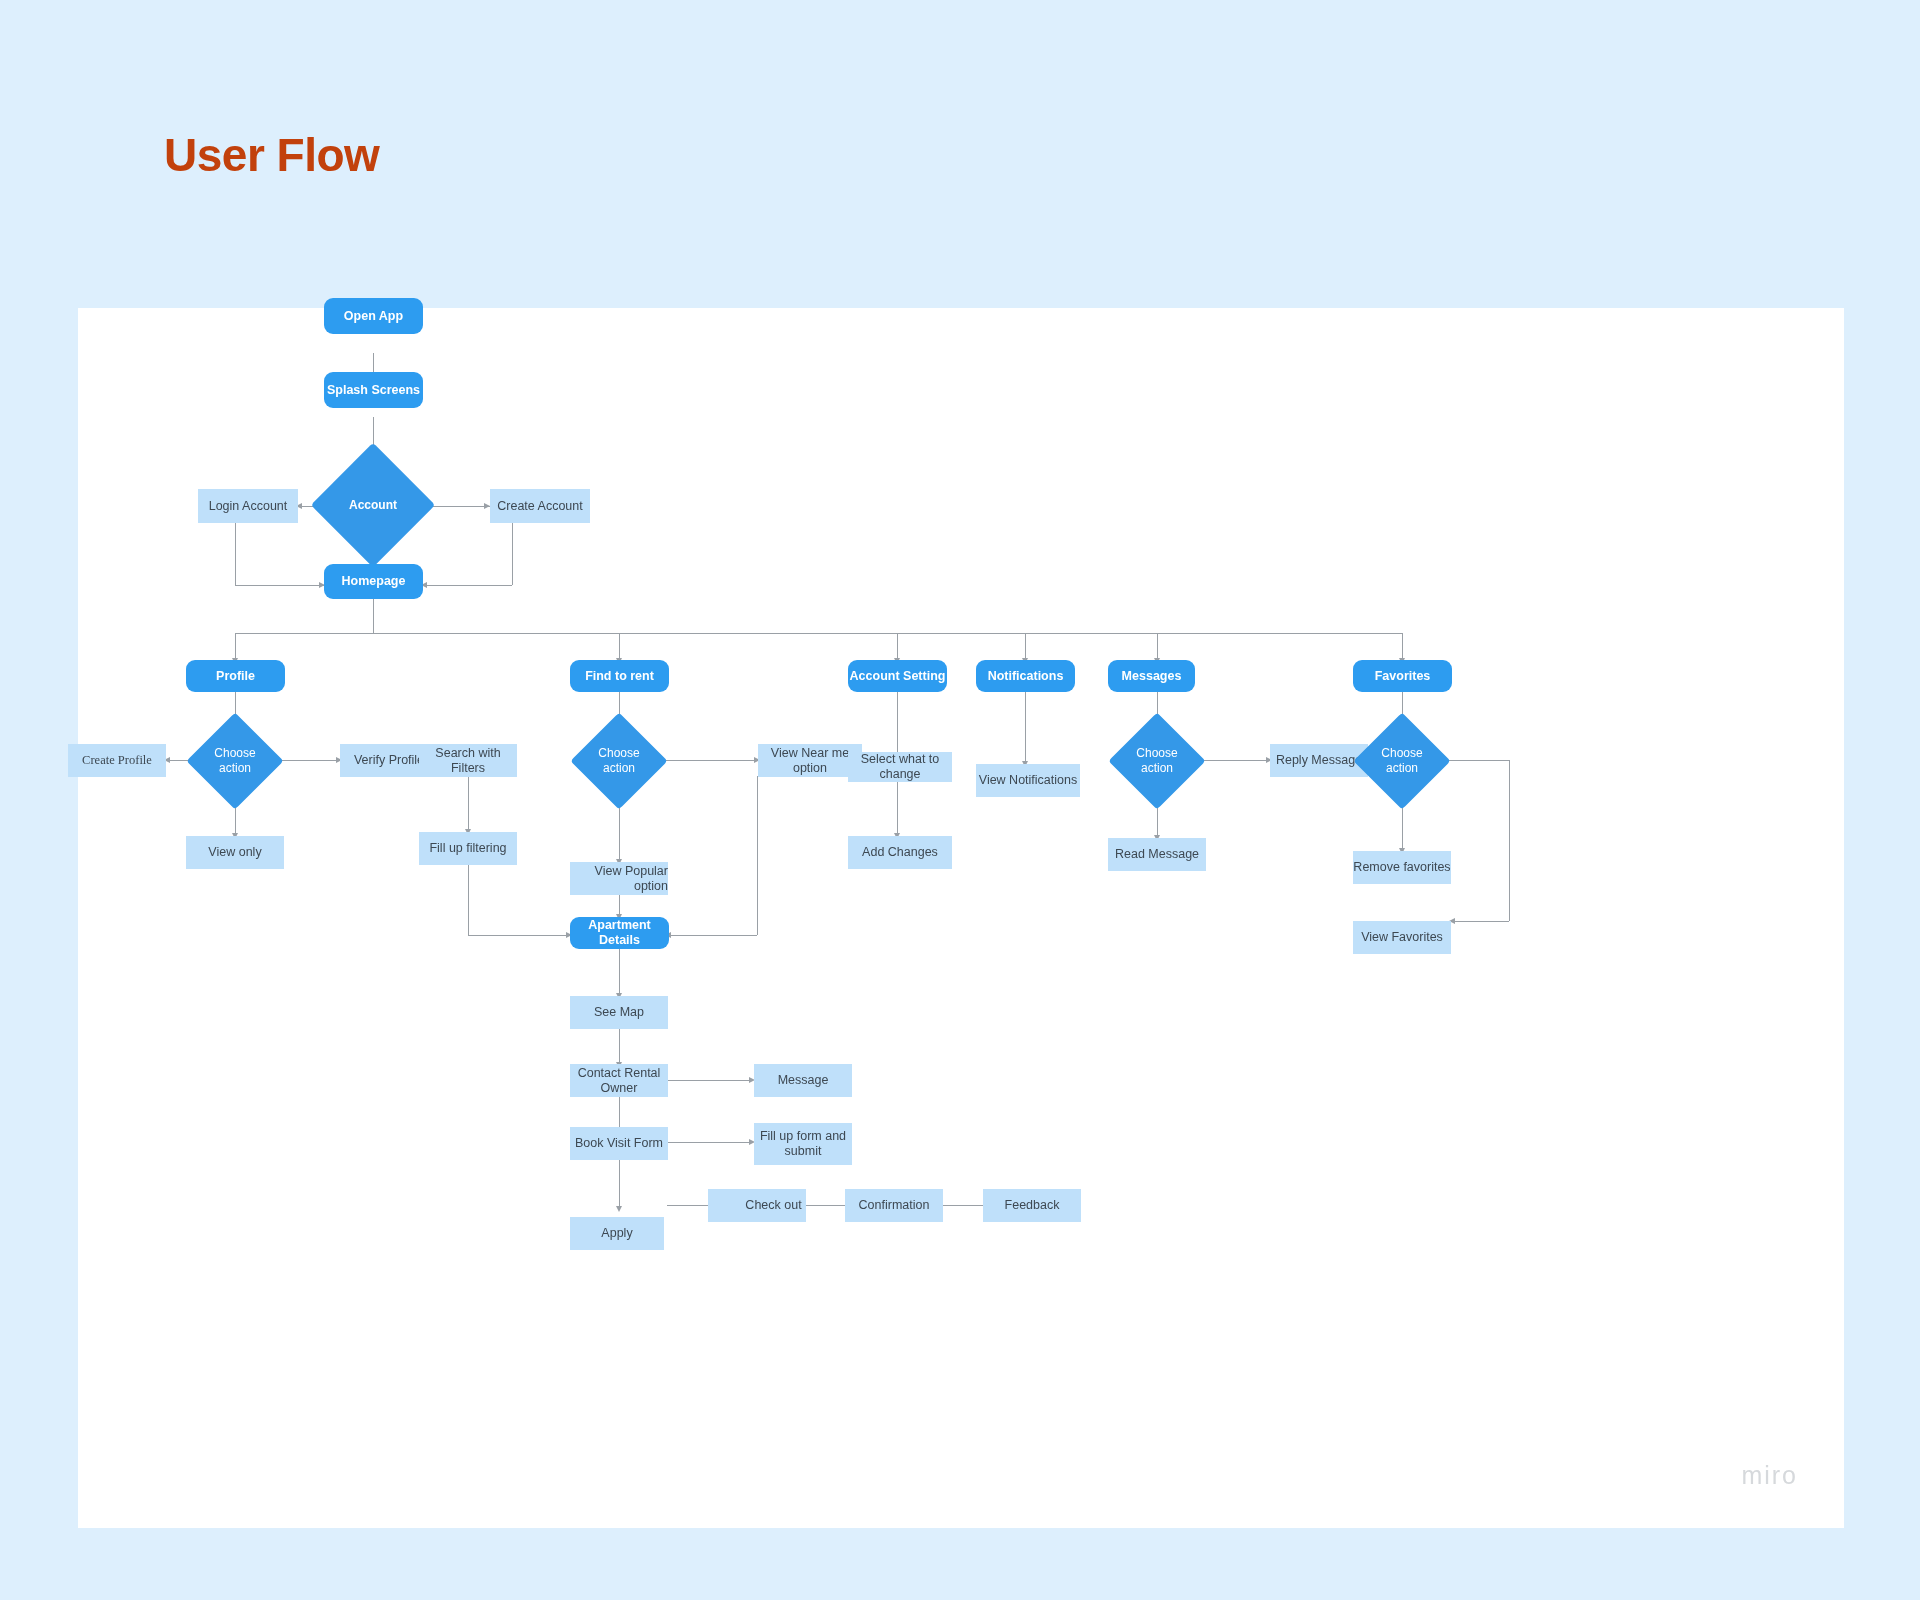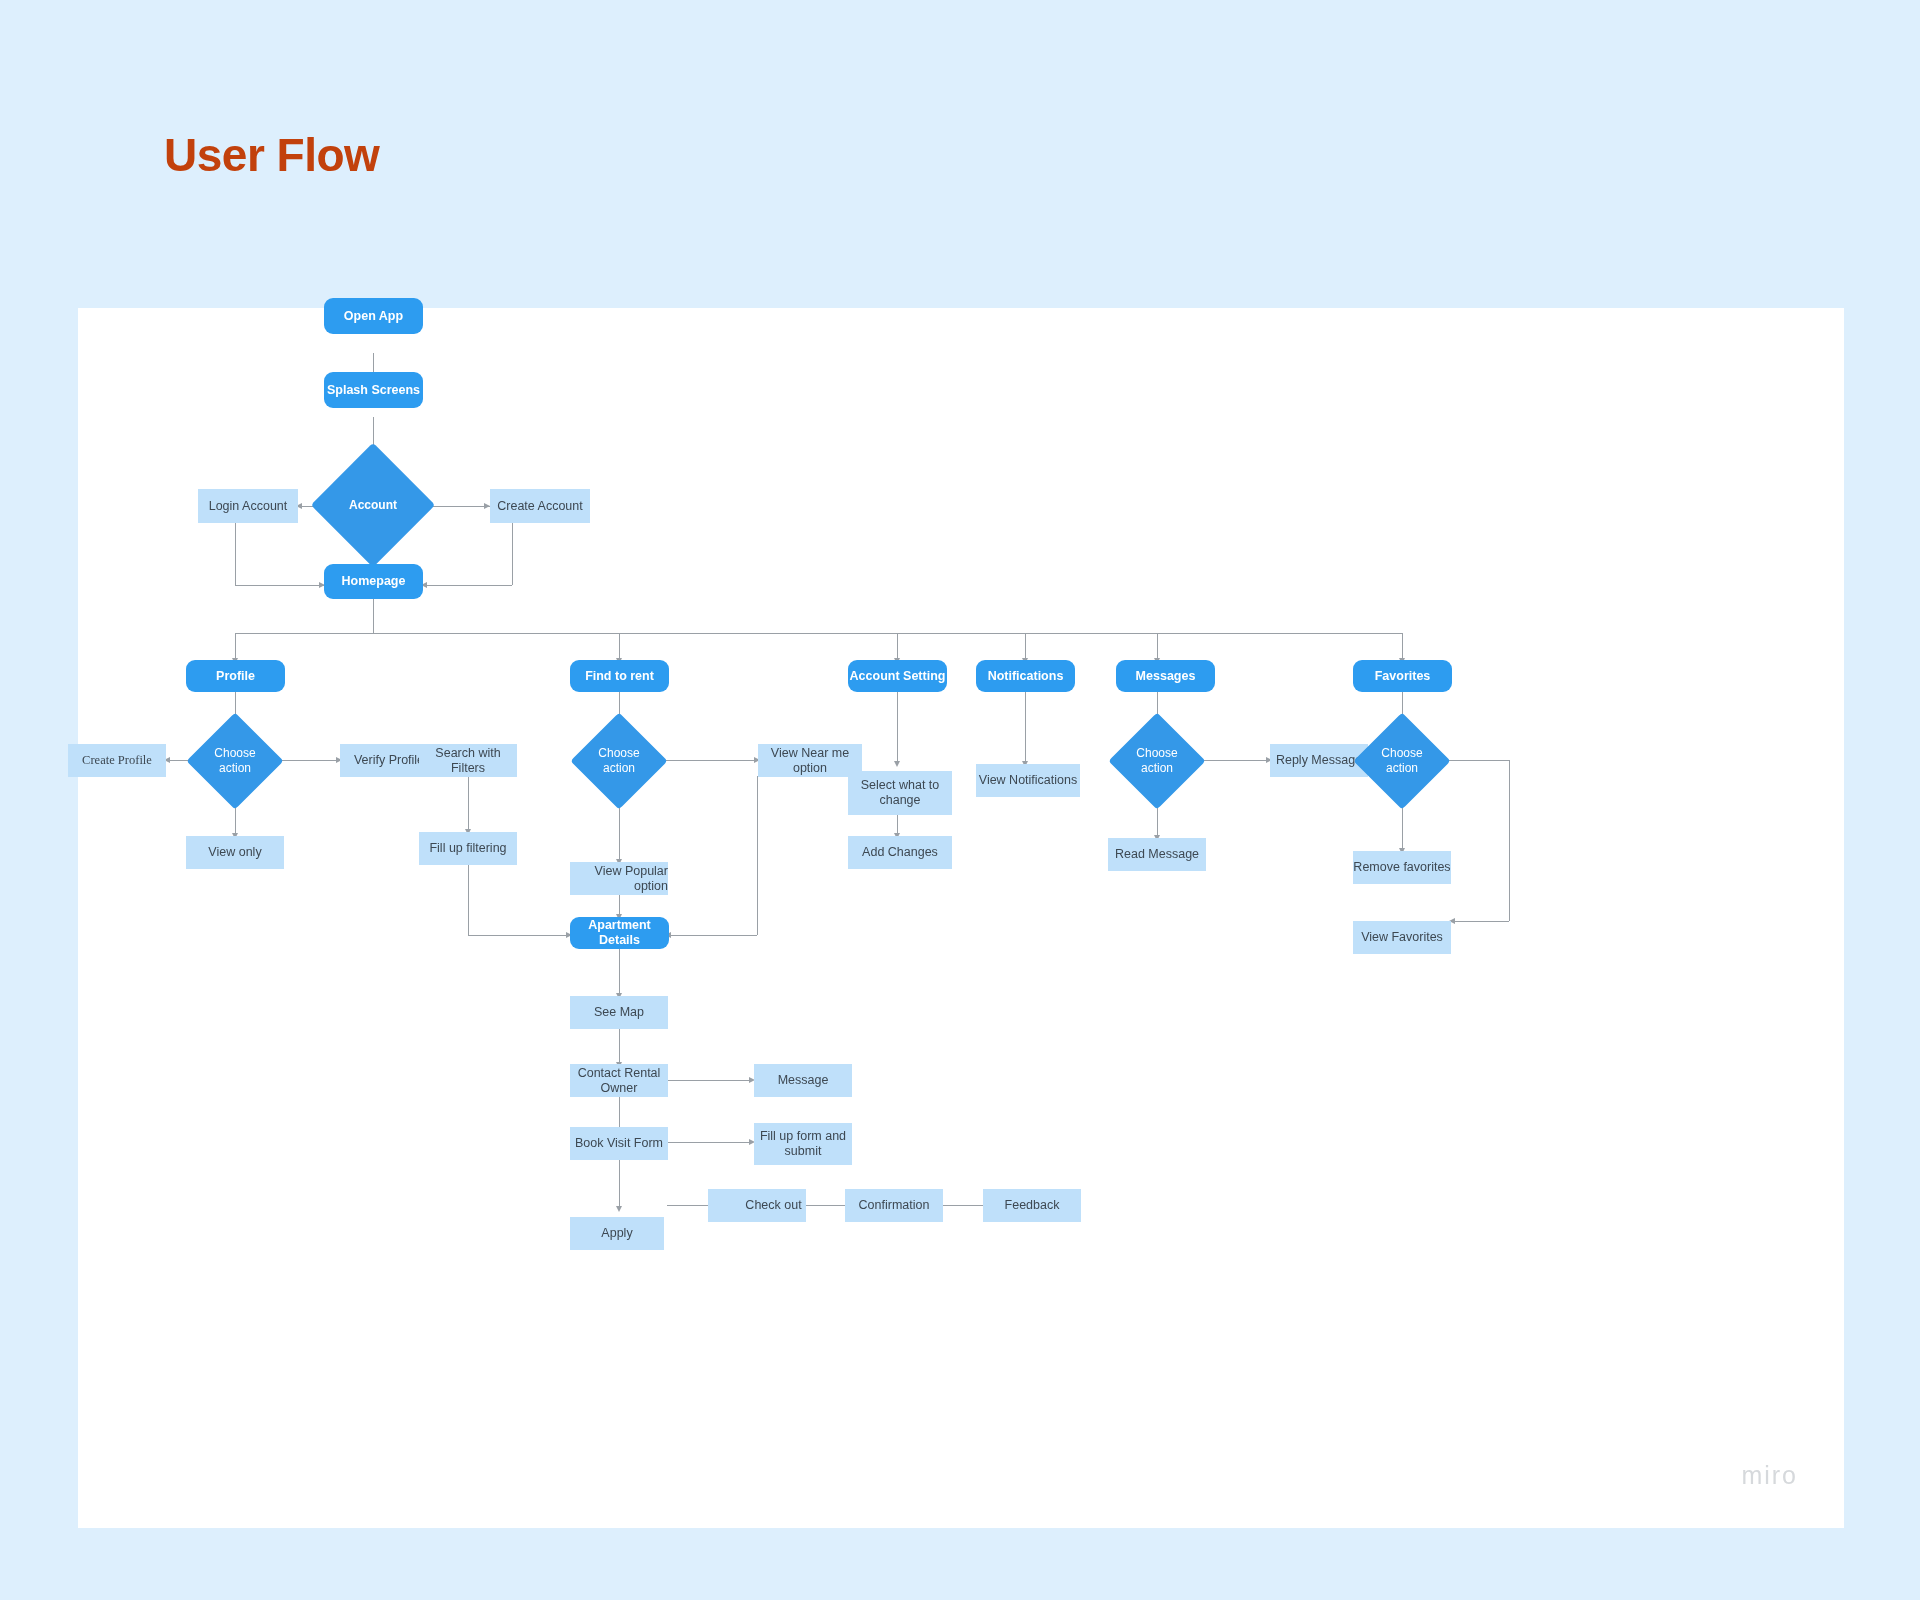--- a/index.html
+++ b/index.html
@@ -257,21 +257,21 @@
 
       <div class="node sub" style="left:120px; top:181px; width:100px; height:34px;">Login Account</div>
       <div class="node sub" style="left:412px; top:181px; width:100px; height:34px;">Create Account</div>
 
       <div class="node primary" style="left:246px; top:256px; width:99px; height:35px;">Homepage</div>
 
       <div class="node primary" style="left:108px; top:352px; width:99px; height:32px;">Profile</div>
       <div class="node primary" style="left:492px; top:352px; width:99px; height:32px;">Find to rent</div>
       <div class="node primary" style="left:770px; top:352px; width:99px; height:32px;">Account Setting</div>
       <div class="node primary" style="left:898px; top:352px; width:99px; height:32px;">Notifications</div>
-      <div class="node primary" style="left:1030px; top:352px; width:99px; height:32px;margin-left:8px;">Messages</div>
+      <div class="node primary" style="left:1030px; top:352px; width:87px; height:32px;">Messages</div>
       <div class="node primary" style="left:1275px; top:352px; width:99px; height:32px;">Favorites</div>
 
       <div class="diamond" style="left:113px; top:420px; width:88px; height:66px;">
         <div class="dshape" style="transform:rotate(45deg) scale(0.78,1.04);"></div>
         <div class="dlabel">Choose
 action</div>
       </div>
       <div class="node sub" style="left:-10px; top:436px; width:98px; height:33px;font-family:Liberation Serif, serif;">Create Profile</div>
       <div class="node sub" style="left:262px; top:436px; width:98px; height:33px;">Verify Profile</div>
       <div class="node sub" style="left:108px; top:528px; width:98px; height:33px;">View only</div>
@@ -291,21 +291,21 @@
       <div class="node sub" style="left:492px; top:688px; width:98px; height:33px;">See Map</div>
       <div class="node sub" style="left:492px; top:756px; width:98px; height:33px;">Contact Rental Owner</div>
       <div class="node sub" style="left:676px; top:756px; width:98px; height:33px;">Message</div>
       <div class="node sub" style="left:492px; top:819px; width:98px; height:33px;">Book Visit Form</div>
       <div class="node sub" style="left:676px; top:815px; width:98px; height:42px;">Fill up form and submit</div>
       <div class="node sub" style="left:492px; top:909px; width:94px; height:33px;">Apply</div>
       <div class="node sub" style="left:630px; top:881px; width:98px; height:33px;padding-left:33px;">Check out</div>
       <div class="node sub" style="left:767px; top:881px; width:98px; height:33px;">Confirmation</div>
       <div class="node sub" style="left:905px; top:881px; width:98px; height:33px;">Feedback</div>
 
-      <div class="node sub" style="left:770px; top:463px; width:104px; height:44px;">Select what to change</div>
+      <div class="node sub" style="left:770px; top:444px; width:104px; height:30px;">Select what to change</div>
       <div class="node sub" style="left:770px; top:528px; width:104px; height:33px;">Add Changes</div>
 
       <div class="node sub" style="left:898px; top:456px; width:104px; height:33px;">View Notifications</div>
 
       <div class="diamond" style="left:1035px; top:420px; width:88px; height:66px;">
         <div class="dshape" style="transform:rotate(45deg) scale(0.78,1.04);"></div>
         <div class="dlabel">Choose
 action</div>
       </div>
       <div class="node sub" style="left:1192px; top:436px; width:98px; height:33px;">Reply Message</div>

